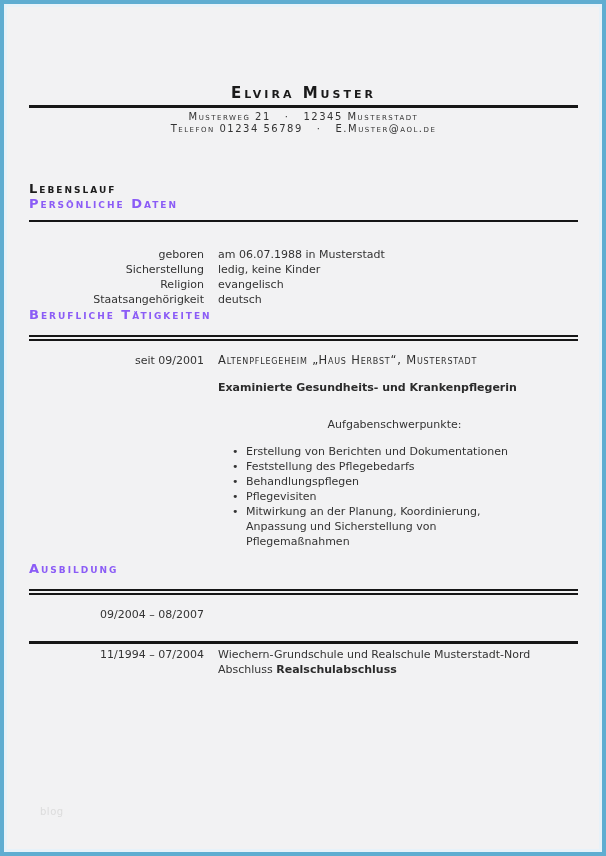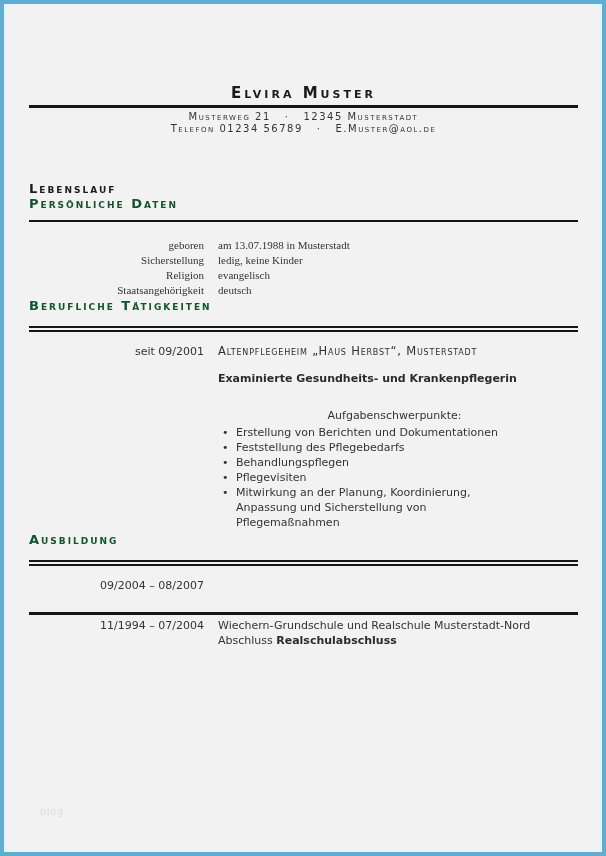--- a/index.html
+++ b/index.html
@@ -55,21 +55,21 @@
     line-height: 15px;
     color: #1c1c1c;
   }
   h2.section-heading {
     margin: 0;
     font-variant: small-caps;
     font-weight: 700;
     font-size: 13px;
     letter-spacing: 2px;
     line-height: 15px;
-    color: #14532d;
+    color: #8b5cf6;
   }
   .mt-personal { margin-top: 48px; }
   .mt-work     { margin-top: 37px; }
   .mt-edu      { margin-top: 21px; }
   .mt-school   { margin-top: 25px; }
   .rule-single { height: 2px; background: #161616; margin-top: 9px; }
   .rule-double {
     height: 2px;
     border-top: 2px solid #161616;
     border-bottom: 2px solid #161616;
@@ -80,21 +80,21 @@
   .row { display: flex; }
   .col-left {
     width: 175px;
     flex-shrink: 0;
     text-align: right;
     line-height: 15px;
     color: #333333;
   }
   .col-gap { width: 14px; flex-shrink: 0; }
   .col-right { width: 353px; line-height: 15px; }
-  .kv-table { margin-top: 16px; font-family: Liberation Serif, serif; }
+  .kv-table { margin-top: 25px; }
   .kv-table .row { line-height: 15px; }
   .entry { margin-top: 12px; }
   .smallcaps-org {
     font-variant: small-caps;
     letter-spacing: 0.8px;
     font-size: 11.5px;
     line-height: 14px;
     color: #2e2e2e;
   }
   .role-bold {
@@ -104,21 +104,21 @@
     line-height: 15px;
   }
   .degree-bold {
     margin-top: 12px;
     font-weight: 700;
     color: #2b2b2b;
     line-height: 15px;
   }
   .tasks-label { margin-top: 22px; line-height: 15px; text-align: center; }
   ul.tasks {
-    margin: 2px; padding: 0;
+    margin: 12px; padding: 0;
     list-style: none;
     width: 300px;
   }
   ul.tasks li {
     position: relative;
     padding-left: 16px;
     line-height: 15px;
   }
   ul.tasks li::before {
     content: "\2022";
@@ -149,21 +149,21 @@
 
   <h1 class="doc-title">Lebenslauf</h1>
 
   <section>
     <h2 class="section-heading mt-personal">Persönliche Daten</h2>
     <div class="rule-single"></div>
     <div class="kv-table">
       <div class="row">
         <div class="col-left">geboren</div>
         <div class="col-gap"></div>
-        <div class="col-right">am 13.07.1988 in Musterstadt</div>
+        <div class="col-right">am 06.07.1988 in Musterstadt</div>
       </div>
       <div class="row">
         <div class="col-left">Sicherstellung</div>
         <div class="col-gap"></div>
         <div class="col-right">ledig, keine Kinder</div>
       </div>
       <div class="row">
         <div class="col-left">Religion</div>
         <div class="col-gap"></div>
         <div class="col-right">evangelisch</div>

